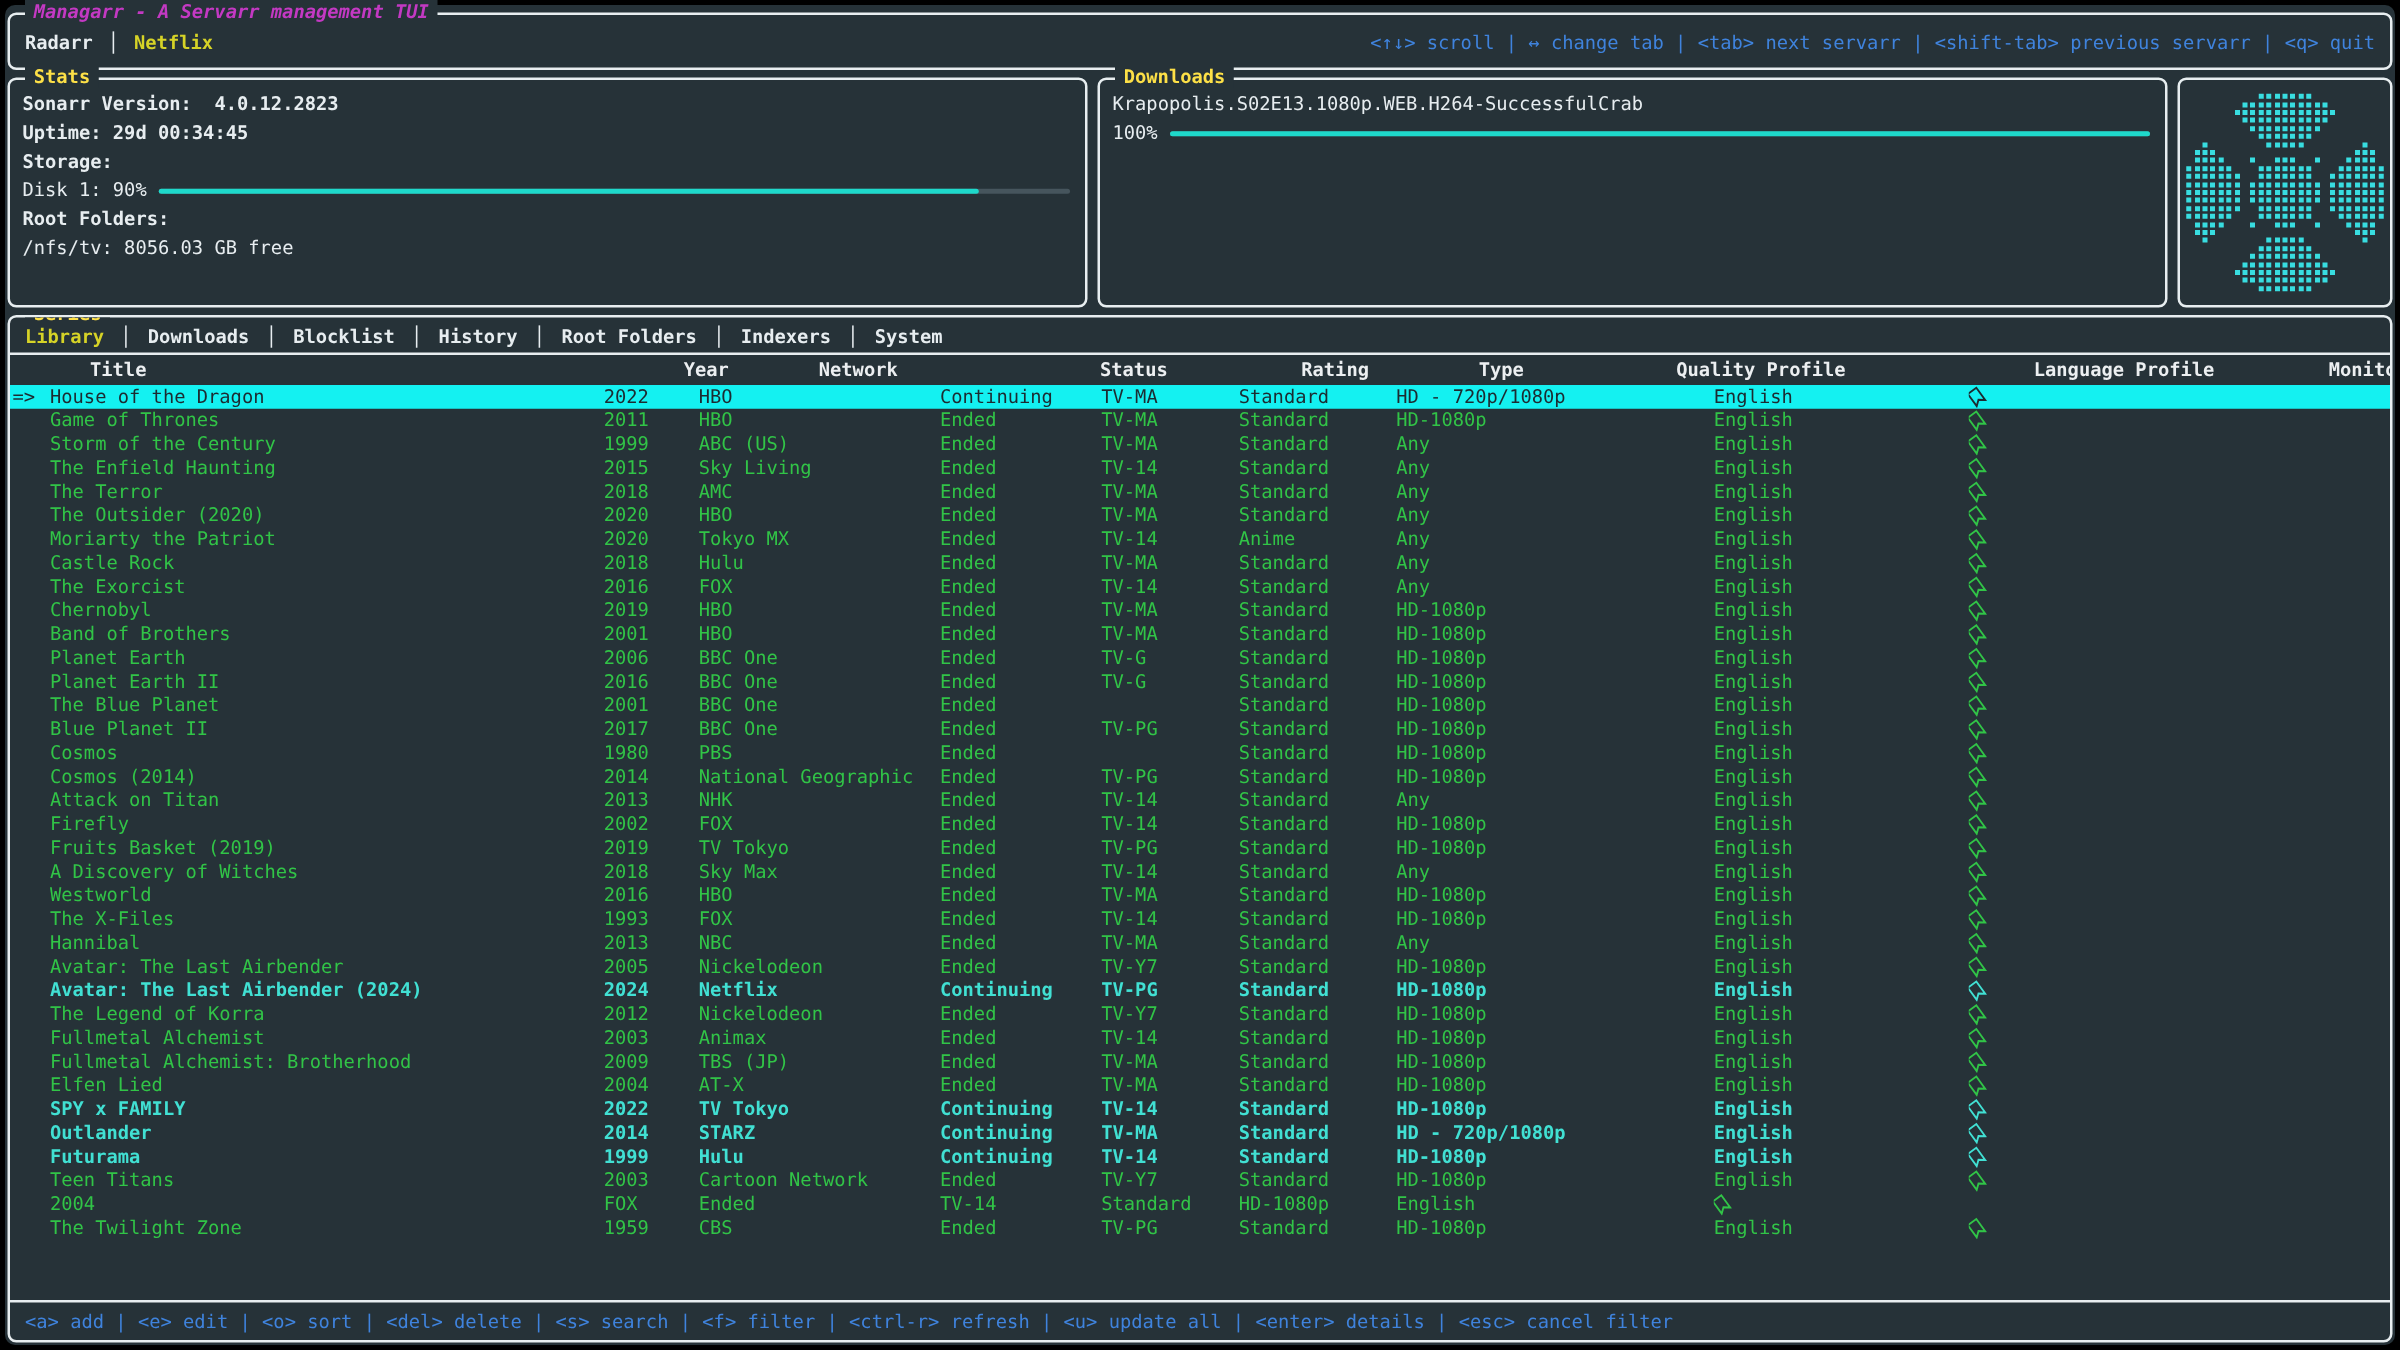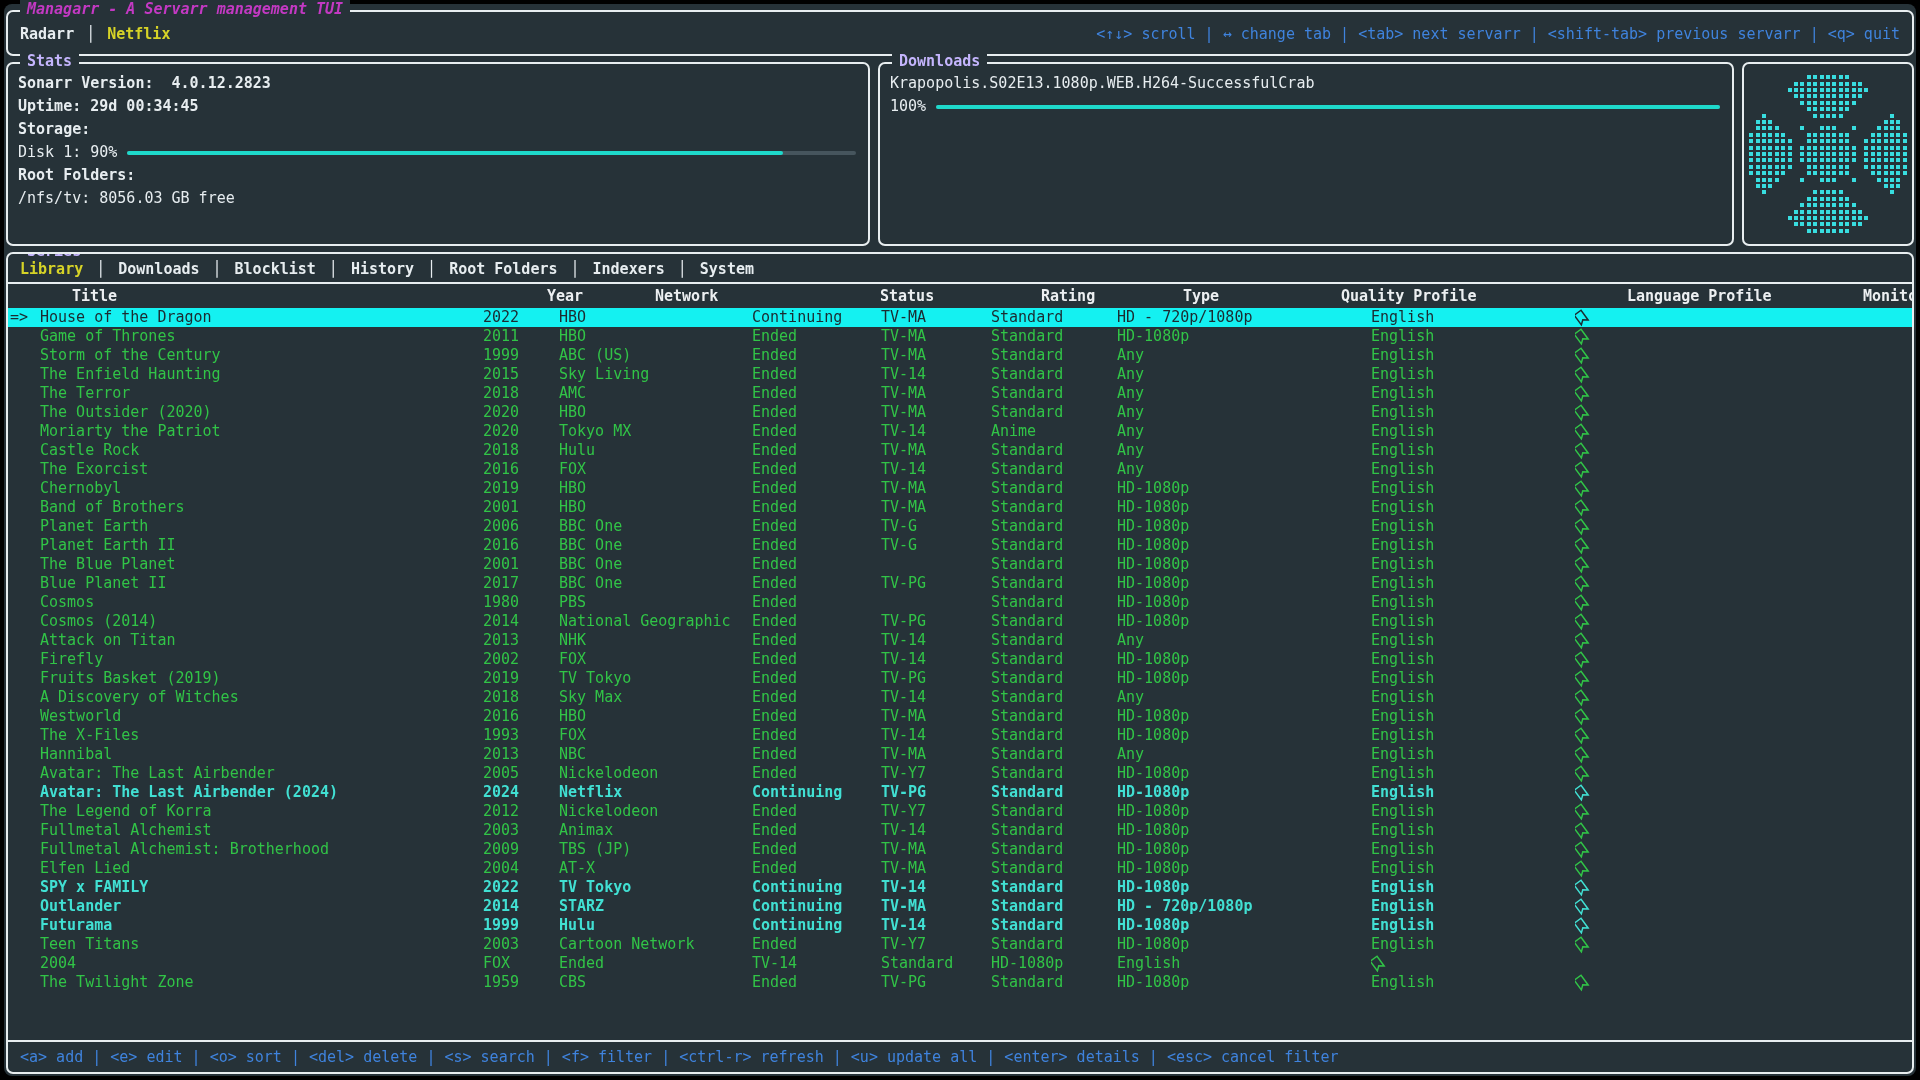--- a/index.html
+++ b/index.html
@@ -3,21 +3,21 @@
 <meta charset="utf-8">
 <style>
   * { box-sizing: border-box; }
   html,body { margin:0; padding:0; background:#000; }
   body { font-family: "DejaVu Sans Mono", "Liberation Mono", monospace; font-size:15px; color:#e7edf0; }
   .screen { position:relative; width:1920px; height:1080px; background:#000; padding:10px 6px 6px 6px;
             display:flex; flex-direction:column; gap:6px; }
   .screen-bg { position:absolute; inset:4px; background:#263238; border-radius:8px; }
   .panel { position:relative; border:2px solid #e8eef0; border-radius:7px; background:#263238; }
   .panel-title { position:absolute; top:-12px; left:12px; background:#263238; padding:0 7px;
-                 font-weight:bold; color:#c4b5fd; white-space:pre; }
+                 font-weight:bold; color:#fde047; white-space:pre; }
   .title-app { color:#c339c3; font-style:italic; }
   
   .topbar { height:46px; flex:none; }
   .topbar-row { display:flex; justify-content:space-between; align-items:center; height:100%; padding:2px 12px 0 12px; }
   .tabs { display:flex; align-items:flex-start; gap:12px; font-weight:bold; }
   .tab { cursor:default; }
   .tab-active { color:#d6d327; }
   .tab-sep { color:#e7edf0; font-weight:normal; }
   .keybinds { color:#3f83dd; white-space:pre; }
   

